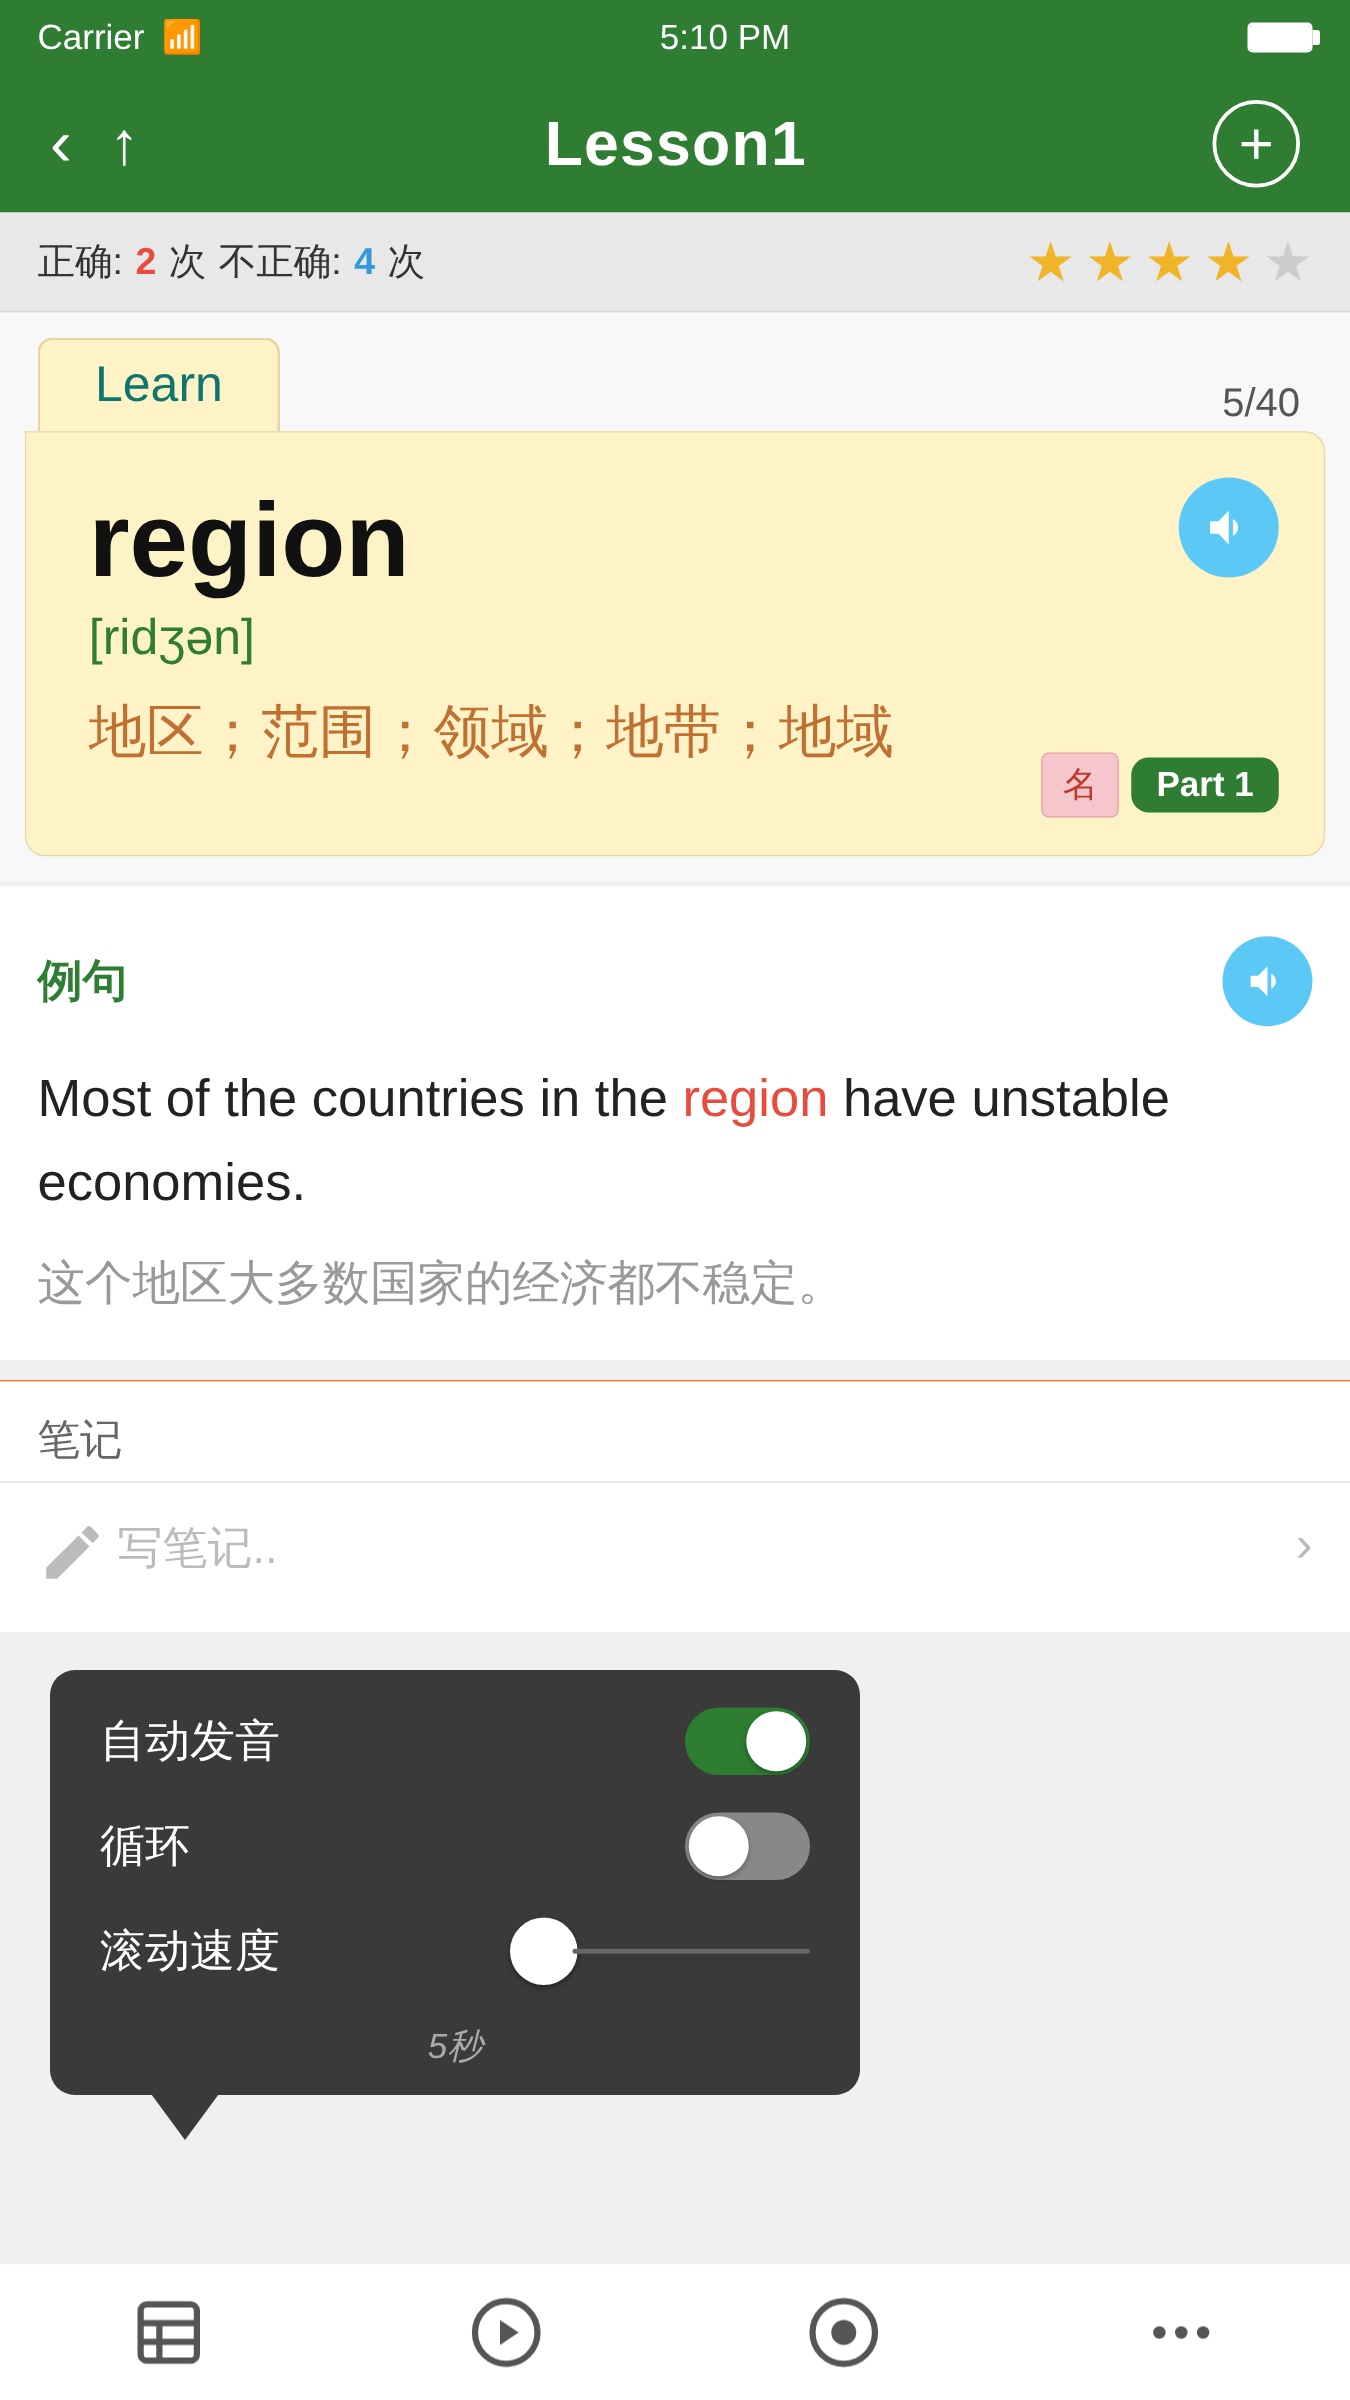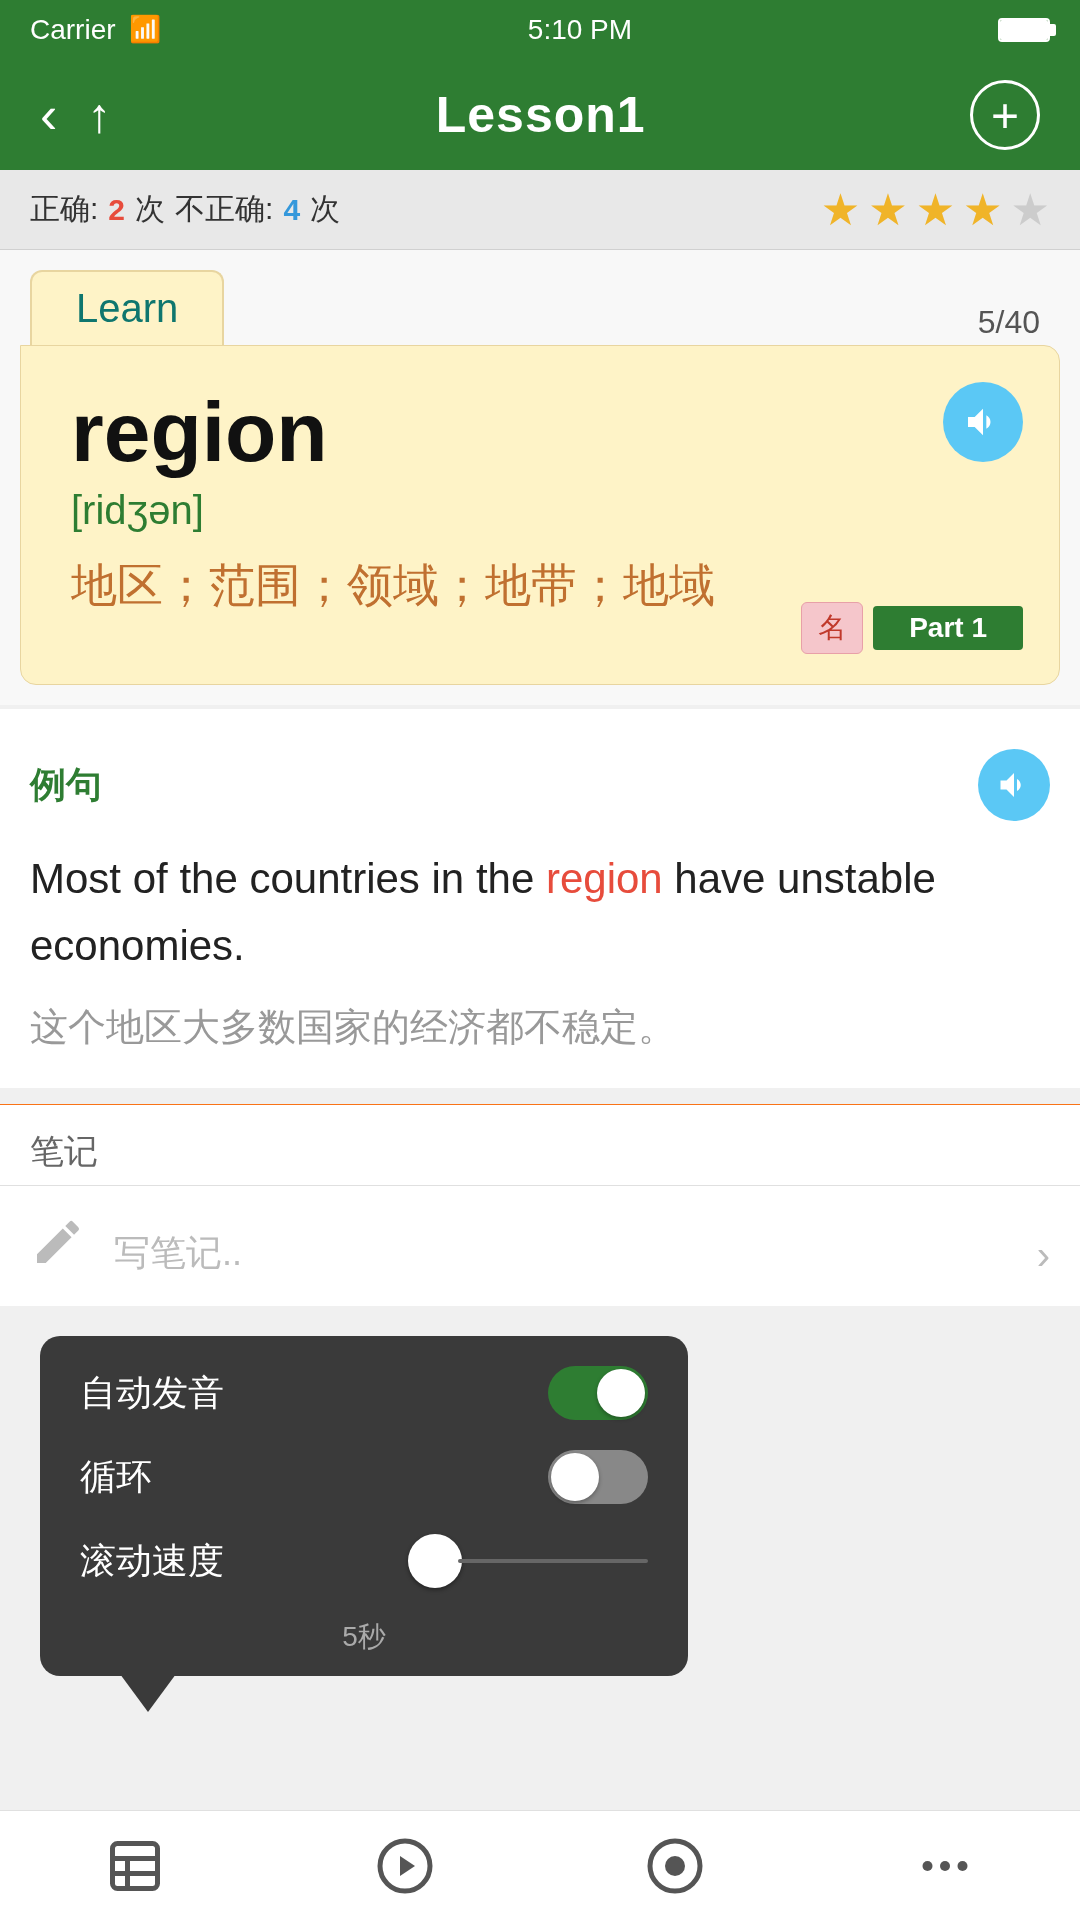--- a/index.html
+++ b/index.html
@@ -167,22 +167,22 @@
       border: 1px solid #e8a0a8;
       color: #c0392b;
       font-size: 28px;
       padding: 6px 16px;
       border-radius: 6px;
     }
     .tag-part {
       background: #2e7d32;
       color: white;
       font-size: 28px;
-      padding: 6px 36px;
-      border-radius: 4px;
+      padding: 6px 20px;
+      border-radius: 14px;
       font-weight: 600;
     }
 
     
     .example-section {
       background: white;
       padding: 40px 30px 30px 30px;
       margin-top: 4px;
     }
     .example-header {
@@ -229,23 +229,22 @@
       color: #666;
       margin-bottom: 10px;
     }
     .notes-divider {
       height: 1px;
       background: #e0e0e0;
       margin: 0 -30px;
     }
     .notes-input-row {
       display: flex;
-      align-items: flex-end;
+      align-items: flex-start;
       padding: 28px 0;
-      gap: 20px;
     }
     .notes-icon {
       width: 64px; height: 64px;
       color: #bbb;
       font-size: 52px;
     }
     .notes-placeholder {
       flex: 1;
       font-size: 36px;
       color: #bbb;
@@ -324,20 +323,21 @@
       background: #666;
       margin-left: -4px;
       border-radius: 2px;
     }
     .speed-label {
       font-size: 28px;
       color: #aaa;
       text-align: center;
       margin-top: 6px;
       margin-bottom: 10px;
+      font-style: italic;
     }
 
     
     .bottom-toolbar {
       position: fixed;
       bottom: 0;
       width: 1080px;
       height: 110px;
       background: white;
       border-top: 1px solid #e0e0e0;

